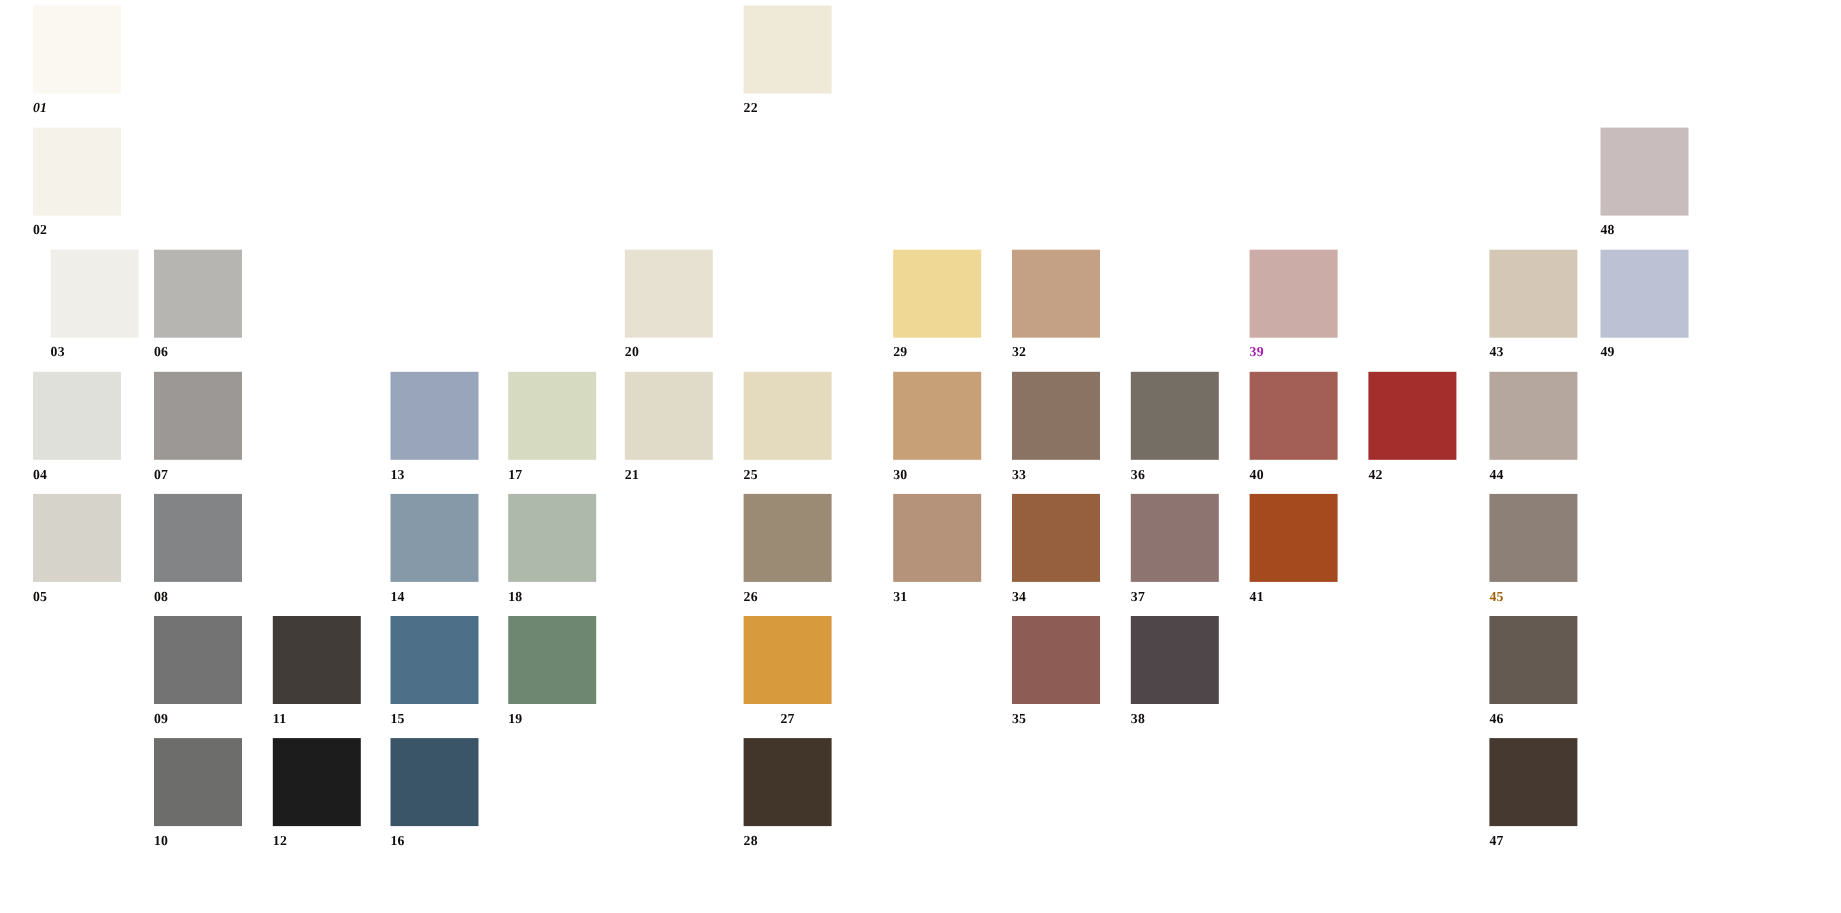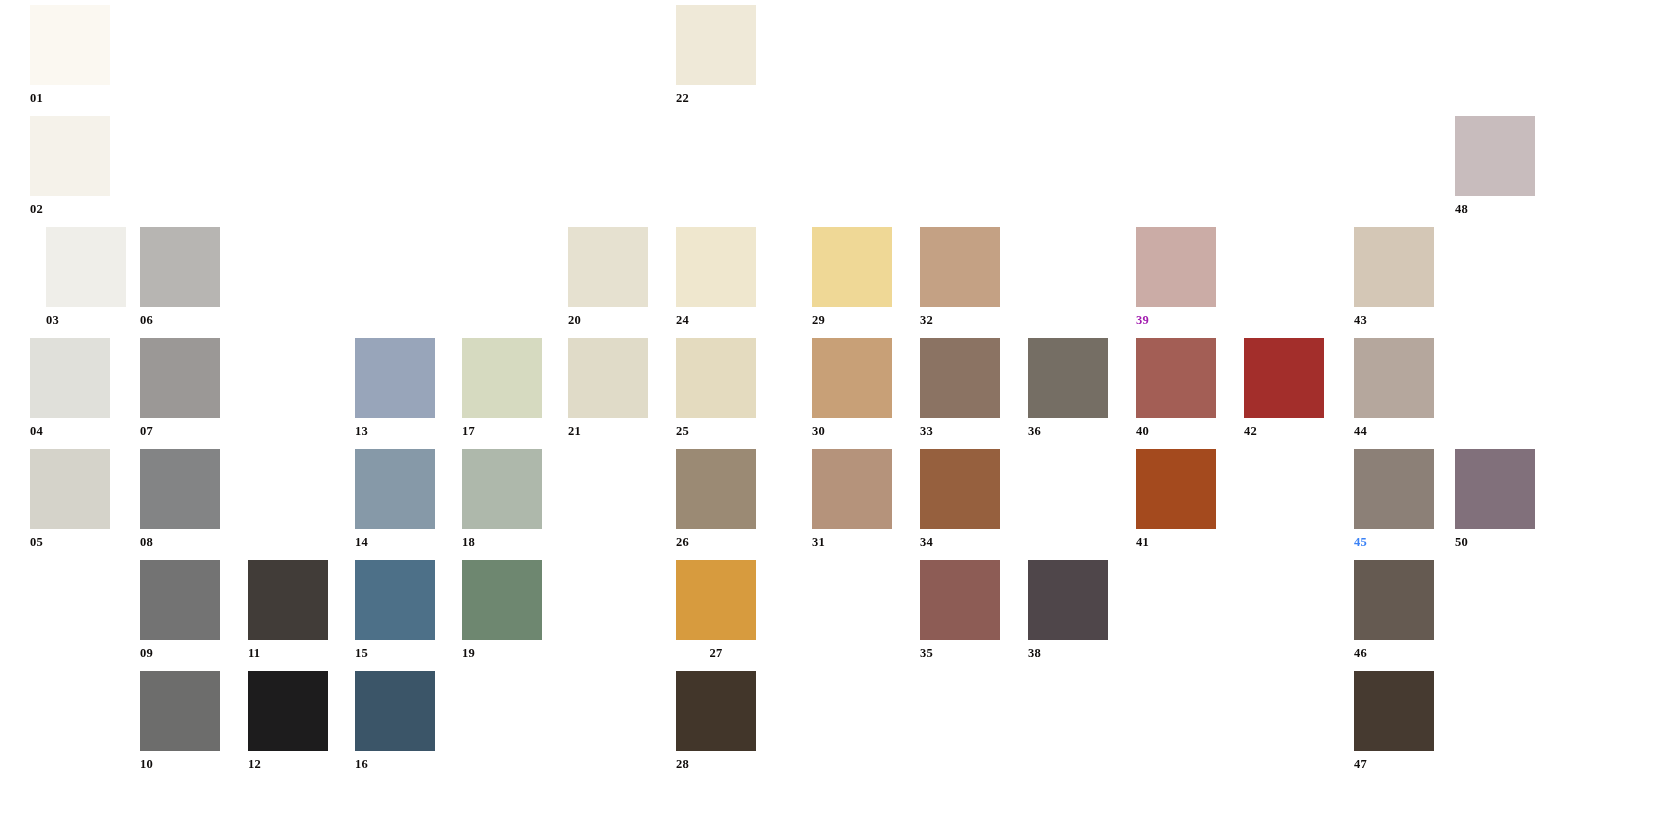--- a/index.html
+++ b/index.html
@@ -36,21 +36,21 @@
     color: #100d0c;
     letter-spacing: 0.2px;
     line-height: 1;
     padding-top: 7px;
   }
 </style>
 </head>
 <body>
 
 <div id="palette-sheet" style="background: rgb(255, 255, 255);">
-    <div class="swatch-cell" style="left: 30px; top: 5px; width: 80px;">
+    <div class="swatch-cell" style="left: 30px; top: 5px; width: 80px; font-style: italic;">
       <span class="swatch-chip" style="width: 80px; height: 80px; background: rgb(251, 248, 241);"></span>
       <span class="swatch-label" style="color: rgb(16, 13, 12);">01</span>
     </div>
     <div class="swatch-cell" style="left: 676px; top: 5px; width: 80px;">
       <span class="swatch-chip" style="width: 80px; height: 80px; background: rgb(239, 233, 216);"></span>
       <span class="swatch-label" style="color: rgb(16, 13, 12);">22</span>
     </div>
     <div class="swatch-cell" style="left: 30px; top: 116px; width: 80px;">
       <span class="swatch-chip" style="width: 80px; height: 80px; background: rgb(245, 242, 234);"></span>
       <span class="swatch-label" style="color: rgb(16, 13, 12);">02</span>
@@ -64,40 +64,40 @@
       <span class="swatch-label" style="color: rgb(16, 13, 12);">03</span>
     </div>
     <div class="swatch-cell" style="left: 140px; top: 227px; width: 80px;">
       <span class="swatch-chip" style="width: 80px; height: 80px; background: rgb(183, 181, 178);"></span>
       <span class="swatch-label" style="color: rgb(16, 13, 12);">06</span>
     </div>
     <div class="swatch-cell" style="left: 568px; top: 227px; width: 80px;">
       <span class="swatch-chip" style="width: 80px; height: 80px; background: rgb(230, 225, 208);"></span>
       <span class="swatch-label" style="color: rgb(16, 13, 12);">20</span>
     </div>
-    <div class="swatch-cell" style="left: 676px; top: 227px; width: 80px;">
-      <span class="swatch-chip" style="width: 80px; height: 80px; background: rgb(239, 231, 206);"></span>
-      <span class="swatch-label" style="color: rgb(16, 13, 12);">24</span>
-    </div>
     <div class="swatch-cell" style="left: 812px; top: 227px; width: 80px;">
       <span class="swatch-chip" style="width: 80px; height: 80px; background: rgb(239, 216, 150);"></span>
       <span class="swatch-label" style="color: rgb(16, 13, 12);">29</span>
     </div>
     <div class="swatch-cell" style="left: 920px; top: 227px; width: 80px;">
       <span class="swatch-chip" style="width: 80px; height: 80px; background: rgb(196, 161, 132);"></span>
       <span class="swatch-label" style="color: rgb(16, 13, 12);">32</span>
     </div>
     <div class="swatch-cell" style="left: 1136px; top: 227px; width: 80px;">
       <span class="swatch-chip" style="width: 80px; height: 80px; background: rgb(203, 172, 166);"></span>
       <span class="swatch-label" style="color: #a21caf;">39</span>
     </div>
     <div class="swatch-cell" style="left: 1354px; top: 227px; width: 80px;">
       <span class="swatch-chip" style="width: 80px; height: 80px; background: rgb(212, 199, 182);"></span>
       <span class="swatch-label" style="color: rgb(16, 13, 12);">43</span>
     </div>
+    <div class="swatch-cell" style="left: 1455px; top: 227px; width: 80px;">
+      <span class="swatch-chip" style="width: 80px; height: 80px; background: rgb(189, 193, 212);"></span>
+      <span class="swatch-label" style="color: rgb(16, 13, 12);">49</span>
+    </div>
     <div class="swatch-cell" style="left: 30px; top: 338px; width: 80px;">
       <span class="swatch-chip" style="width: 80px; height: 80px; background: rgb(224, 224, 218);"></span>
       <span class="swatch-label" style="color: rgb(16, 13, 12);">04</span>
     </div>
     <div class="swatch-cell" style="left: 140px; top: 338px; width: 80px;">
       <span class="swatch-chip" style="width: 80px; height: 80px; background: rgb(155, 152, 150);"></span>
       <span class="swatch-label" style="color: rgb(16, 13, 12);">07</span>
     </div>
     <div class="swatch-cell" style="left: 355px; top: 338px; width: 80px;">
       <span class="swatch-chip" style="width: 80px; height: 80px; background: rgb(152, 165, 186);"></span>
@@ -160,31 +160,31 @@
       <span class="swatch-label" style="color: rgb(16, 13, 12);">26</span>
     </div>
     <div class="swatch-cell" style="left: 812px; top: 449px; width: 80px;">
       <span class="swatch-chip" style="width: 80px; height: 80px; background: rgb(181, 147, 123);"></span>
       <span class="swatch-label" style="color: rgb(16, 13, 12);">31</span>
     </div>
     <div class="swatch-cell" style="left: 920px; top: 449px; width: 80px;">
       <span class="swatch-chip" style="width: 80px; height: 80px; background: rgb(150, 96, 62);"></span>
       <span class="swatch-label" style="color: rgb(16, 13, 12);">34</span>
     </div>
+    <div class="swatch-cell" style="left: 1028px; top: 449px; width: 80px;">
+      <span class="swatch-chip" style="width: 80px; height: 80px; background: rgb(141, 116, 112);"></span>
+      <span class="swatch-label" style="color: rgb(16, 13, 12);">37</span>
+    </div>
     <div class="swatch-cell" style="left: 1136px; top: 449px; width: 80px;">
       <span class="swatch-chip" style="width: 80px; height: 80px; background: rgb(164, 74, 30);"></span>
       <span class="swatch-label" style="color: rgb(16, 13, 12);">41</span>
     </div>
     <div class="swatch-cell" style="left: 1354px; top: 449px; width: 80px;">
       <span class="swatch-chip" style="width: 80px; height: 80px; background: rgb(140, 128, 119);"></span>
-      <span class="swatch-label" style="color: #3b82f6;">45</span>
-    </div>
-    <div class="swatch-cell" style="left: 1455px; top: 449px; width: 80px;">
-      <span class="swatch-chip" style="width: 80px; height: 80px; background: rgb(129, 112, 123);"></span>
-      <span class="swatch-label" style="color: rgb(16, 13, 12);">50</span>
+      <span class="swatch-label" style="color: #a16207;">45</span>
     </div>
     <div class="swatch-cell" style="left: 140px; top: 560px; width: 80px;">
       <span class="swatch-chip" style="width: 80px; height: 80px; background: rgb(115, 115, 115);"></span>
       <span class="swatch-label" style="color: rgb(16, 13, 12);">09</span>
     </div>
     <div class="swatch-cell" style="left: 248px; top: 560px; width: 80px;">
       <span class="swatch-chip" style="width: 80px; height: 80px; background: rgb(65, 60, 56);"></span>
       <span class="swatch-label" style="color: rgb(16, 13, 12);">11</span>
     </div>
     <div class="swatch-cell" style="left: 355px; top: 560px; width: 80px;">

